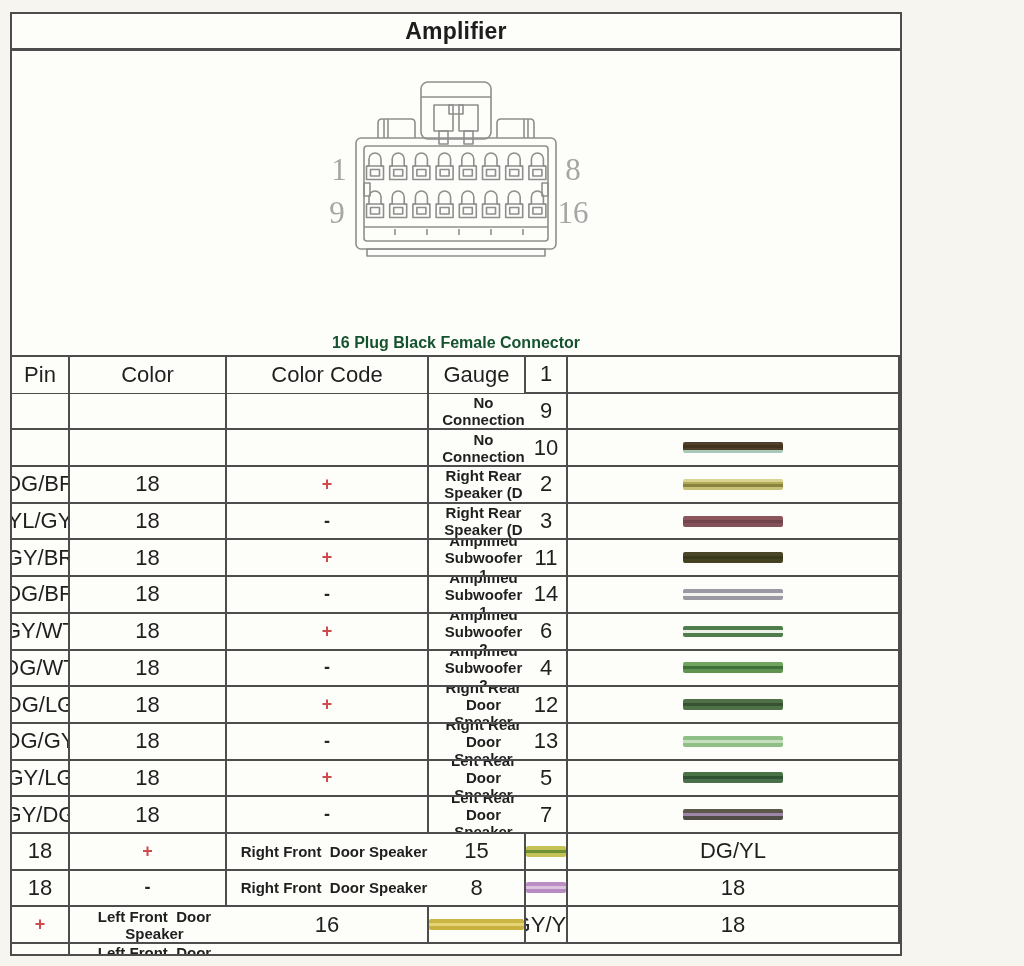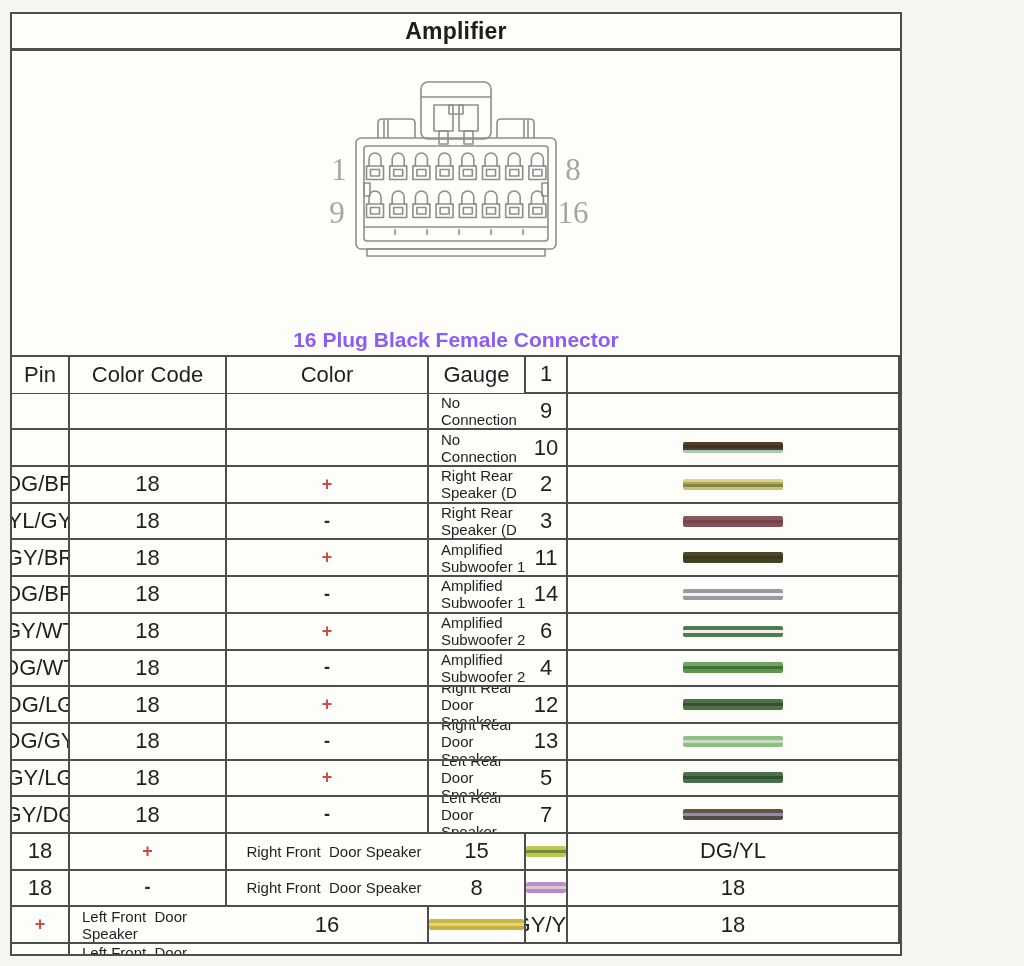--- a/index.html
+++ b/index.html
@@ -37,21 +37,21 @@
     fill:none; stroke:#8e8e8e; stroke-width:1.6; stroke-linejoin:round;
   }
   .connector-svg text {
     fill:#a6a6a6; stroke:none;
     font-family:"Liberation Serif", serif;
     font-size:31px;
   }
   .caption {
     position:absolute; left:0; bottom:3px; width:100%;
     text-align:center;
-    font-size:21px; font-weight:bold; color:#8b5cf6;
+    font-size:16px; font-weight:bold; color:#14532d;
   }
   
   .pinout {
     display:grid;
     grid-template-columns:58px 157px 202px 97px 42px 1fr;
     grid-auto-rows:36.7px;
   }
   .pinout .cell {
     border-right:2px solid #4d4d4d;
     border-bottom:2px solid #4d4d4d;
@@ -61,22 +61,23 @@
     overflow:hidden;
   }
   .pinout .cell.last { border-right:none; }
   .hdr { font-size:22px; height:38px; }
   .hdr.fn { font-weight:bold; grid-column:5 / 7; }
   .c-pin, .c-code, .c-gauge { font-size:22px; }
   .c-pol { font-size:18px; font-weight:bold; }
   .c-func {
     justify-content:flex-start;
     padding-left:12px;
-    font-size:15px; font-weight:normal; color:#14141a;
+    font-size:15px; font-weight:bold; color:#14141a;
     white-space:pre-wrap;
+    text-align:center;
   }
   .swatch {
     width:100px; height:11px; border-radius:2px;
   }
 </style>
 </head>
 <body>
 
 <div class="sheet">
 
@@ -167,22 +168,22 @@
       <text x="22" y="103" text-anchor="middle">1</text>
       <text x="256" y="103" text-anchor="middle">8</text>
       <text x="20" y="146" text-anchor="middle">9</text>
       <text x="256" y="146" text-anchor="middle">16</text>
     </svg>
     <div class="caption">16 Plug Black Female Connector</div>
   </div>
 
   <div class="pinout">
     <div class="cell hdr">Pin</div>
+    <div class="cell hdr">Color</div>
     <div class="cell hdr">Color Code</div>
-    <div class="cell hdr">Color</div>
     <div class="cell hdr">Gauge</div>
 
     <div class="cell c-pin">1</div>
     <div class="cell c-color">
       
     </div>
     <div class="cell c-code"></div>
     <div class="cell c-gauge"></div>
     <div class="cell c-pol" style="color: rgb(38, 38, 38);"></div>
     <div class="cell c-func last">No Connection</div>

